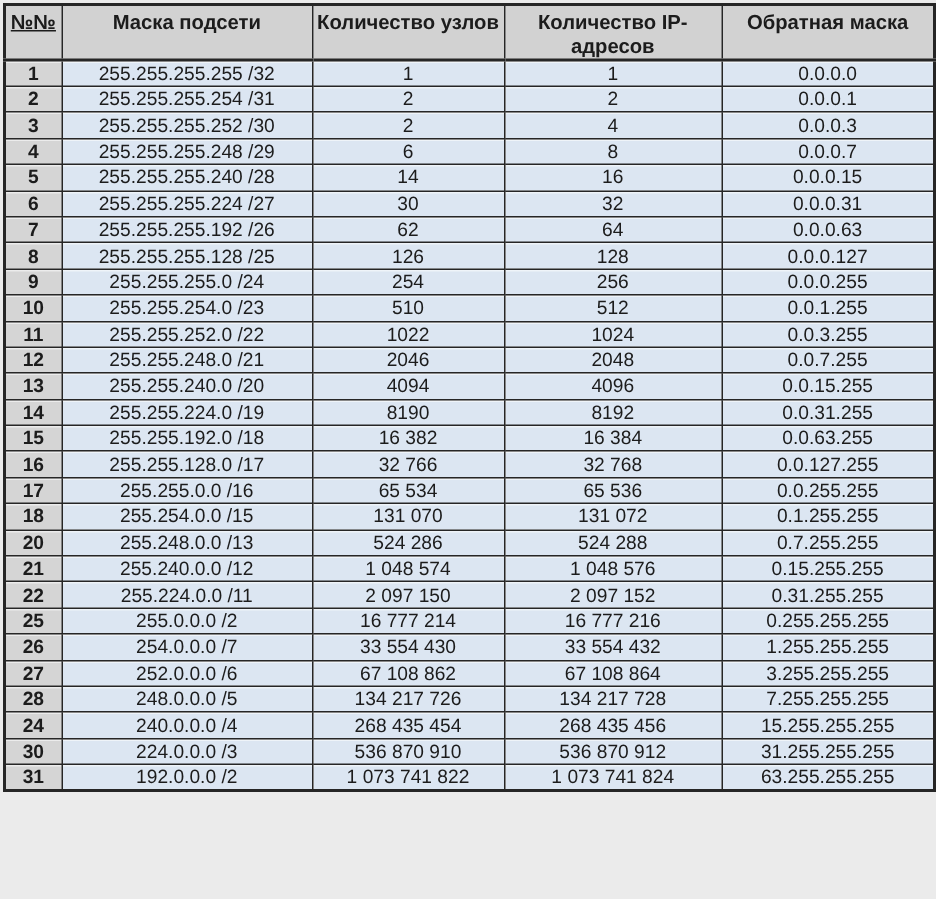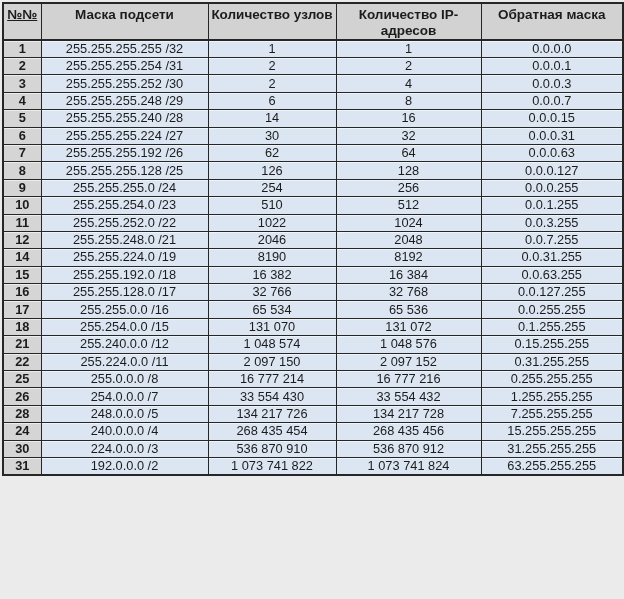--- a/index.html
+++ b/index.html
@@ -159,20 +159,27 @@
           <td>0.0.3.255</td>
         </tr>
         <tr>
           <td class="num-col">12</td>
           <td>255.255.248.0 /21</td>
           <td>2046</td>
           <td>2048</td>
           <td>0.0.7.255</td>
         </tr>
         <tr>
+          <td class="num-col">13</td>
+          <td>255.255.240.0 /20</td>
+          <td>4094</td>
+          <td>4096</td>
+          <td>0.0.15.255</td>
+        </tr>
+        <tr>
           <td class="num-col">14</td>
           <td>255.255.224.0 /19</td>
           <td>8190</td>
           <td>8192</td>
           <td>0.0.31.255</td>
         </tr>
         <tr>
           <td class="num-col">15</td>
           <td>255.255.192.0 /18</td>
           <td>16 382</td>
@@ -194,48 +201,62 @@
           <td>0.0.255.255</td>
         </tr>
         <tr>
           <td class="num-col">18</td>
           <td>255.254.0.0 /15</td>
           <td>131 070</td>
           <td>131 072</td>
           <td>0.1.255.255</td>
         </tr>
         <tr>
+          <td class="num-col">20</td>
+          <td>255.248.0.0 /13</td>
+          <td>524 286</td>
+          <td>524 288</td>
+          <td>0.7.255.255</td>
+        </tr>
+        <tr>
           <td class="num-col">21</td>
           <td>255.240.0.0 /12</td>
           <td>1 048 574</td>
           <td>1 048 576</td>
           <td>0.15.255.255</td>
         </tr>
         <tr>
           <td class="num-col">22</td>
           <td>255.224.0.0 /11</td>
           <td>2 097 150</td>
           <td>2 097 152</td>
           <td>0.31.255.255</td>
         </tr>
         <tr>
           <td class="num-col">25</td>
-          <td>255.0.0.0 /8</td>
+          <td>255.0.0.0 /2</td>
           <td>16 777 214</td>
           <td>16 777 216</td>
           <td>0.255.255.255</td>
         </tr>
         <tr>
           <td class="num-col">26</td>
           <td>254.0.0.0 /7</td>
           <td>33 554 430</td>
           <td>33 554 432</td>
           <td>1.255.255.255</td>
         </tr>
         <tr>
+          <td class="num-col">27</td>
+          <td>252.0.0.0 /6</td>
+          <td>67 108 862</td>
+          <td>67 108 864</td>
+          <td>3.255.255.255</td>
+        </tr>
+        <tr>
           <td class="num-col">28</td>
           <td>248.0.0.0 /5</td>
           <td>134 217 726</td>
           <td>134 217 728</td>
           <td>7.255.255.255</td>
         </tr>
         <tr>
           <td class="num-col">24</td>
           <td>240.0.0.0 /4</td>
           <td>268 435 454</td>

